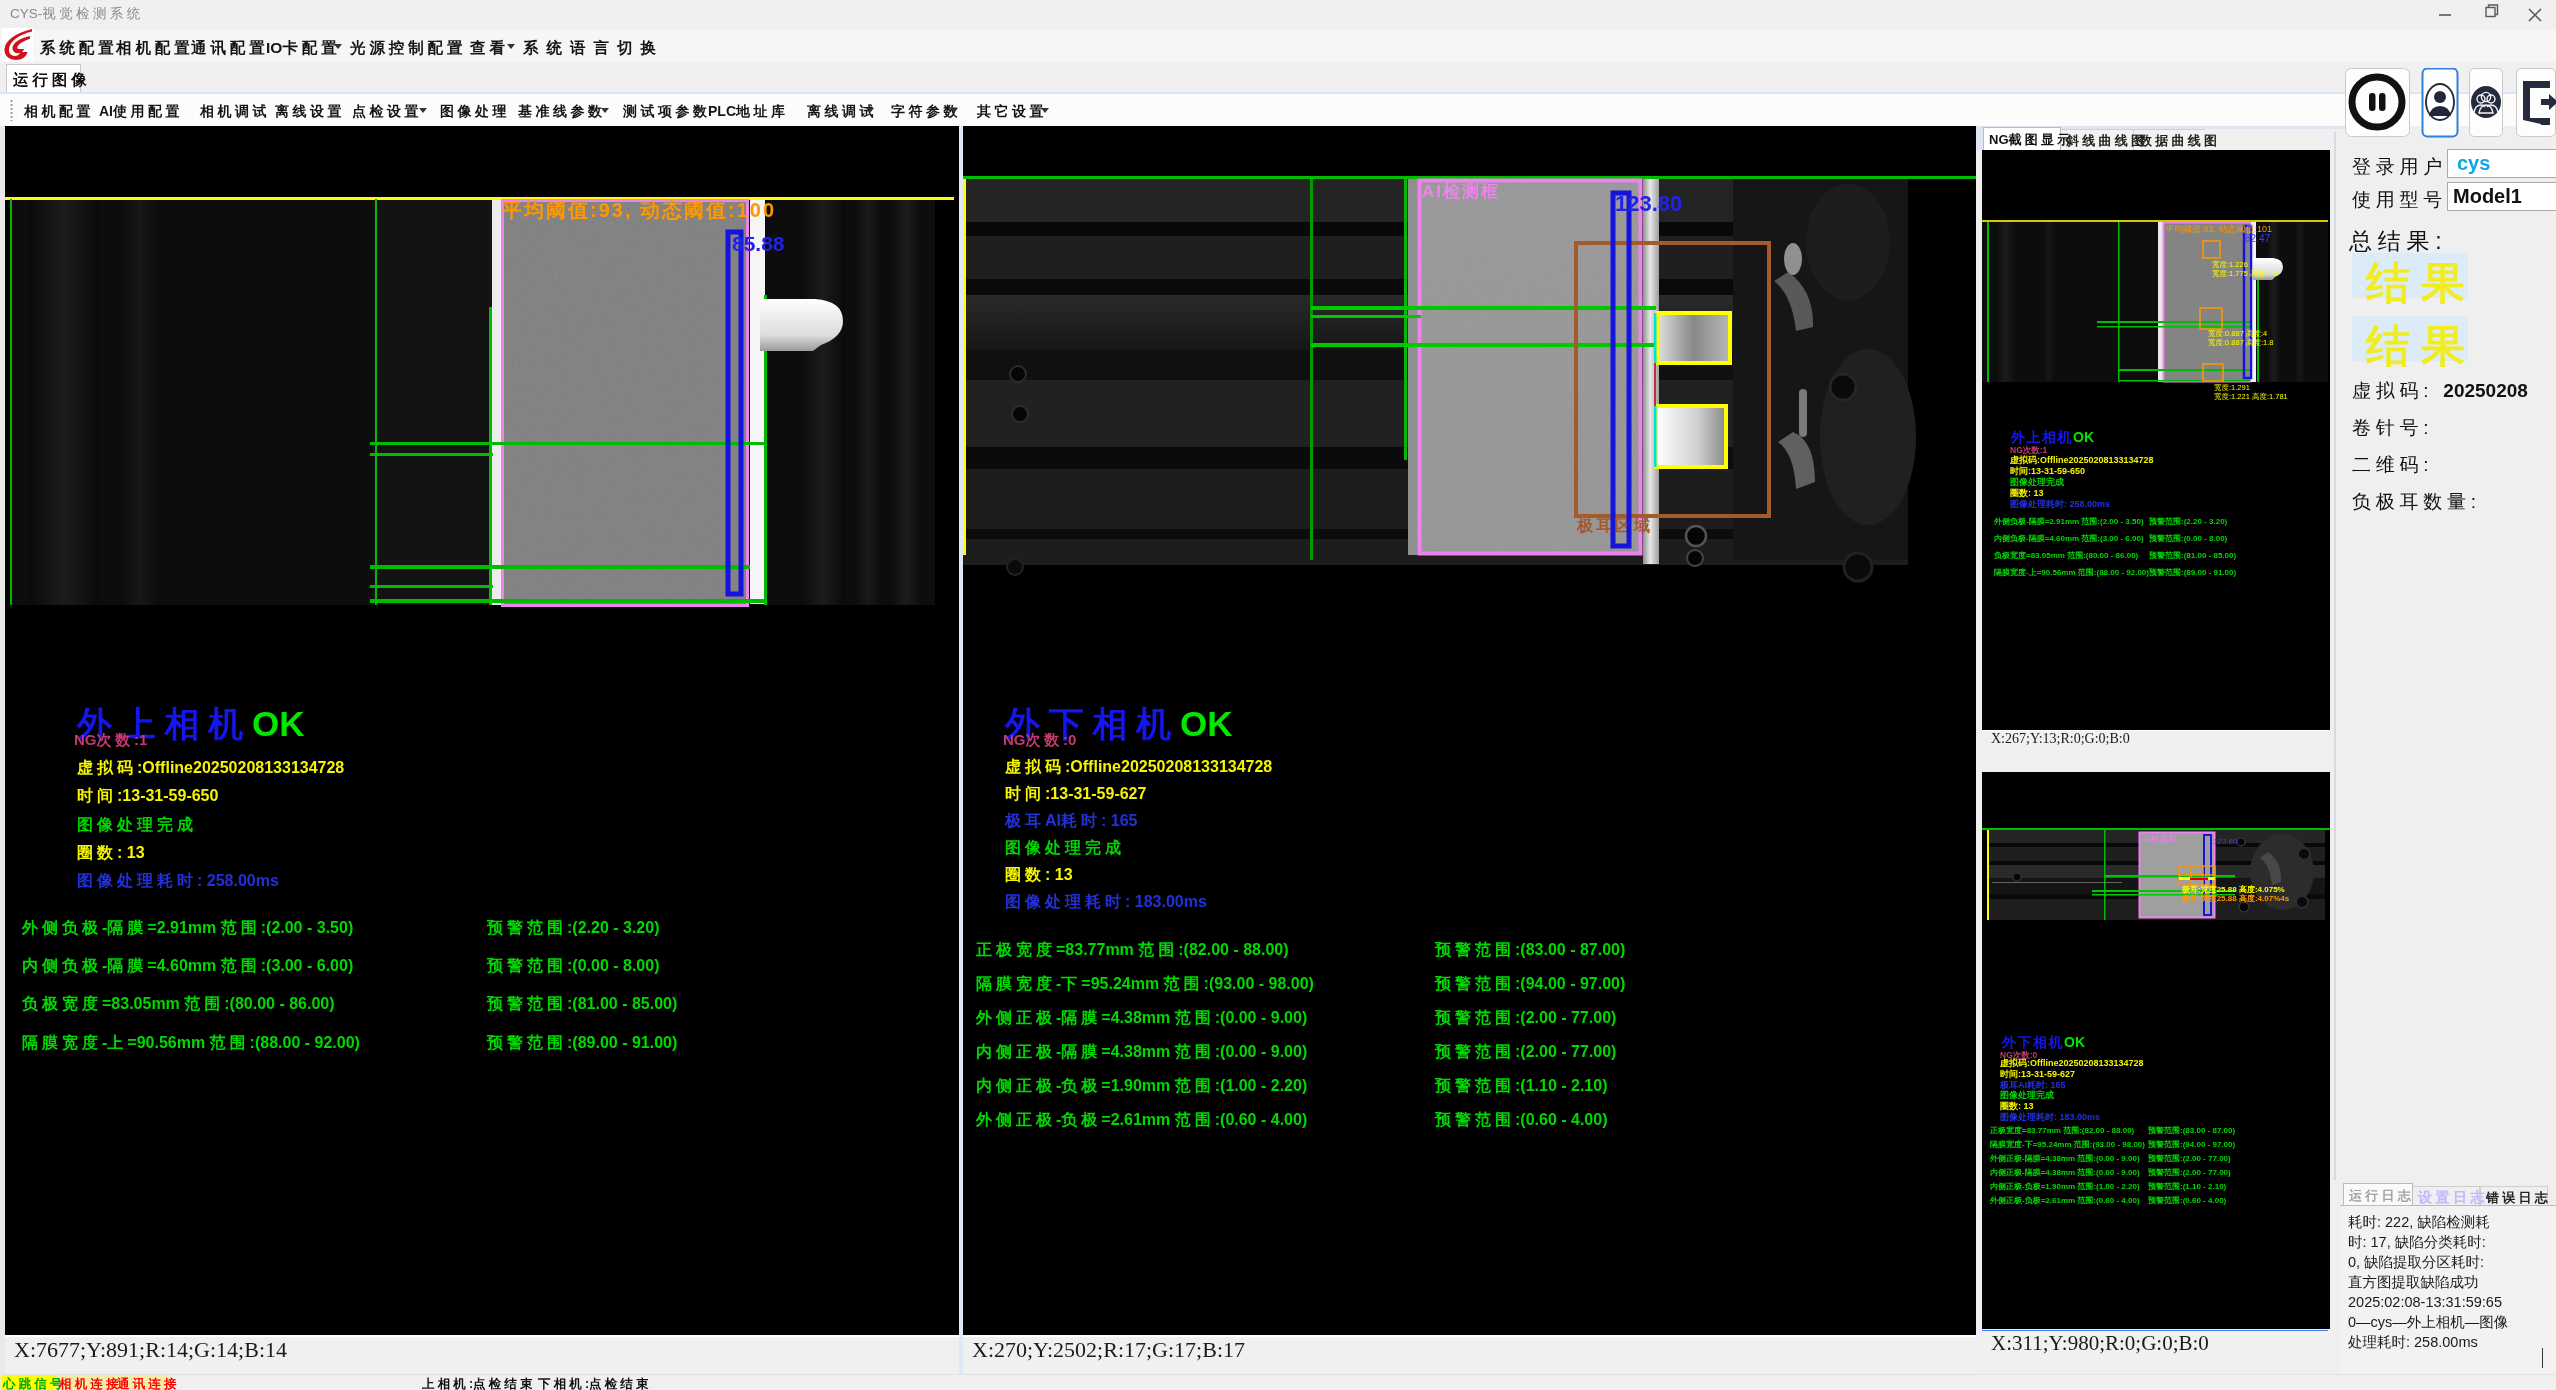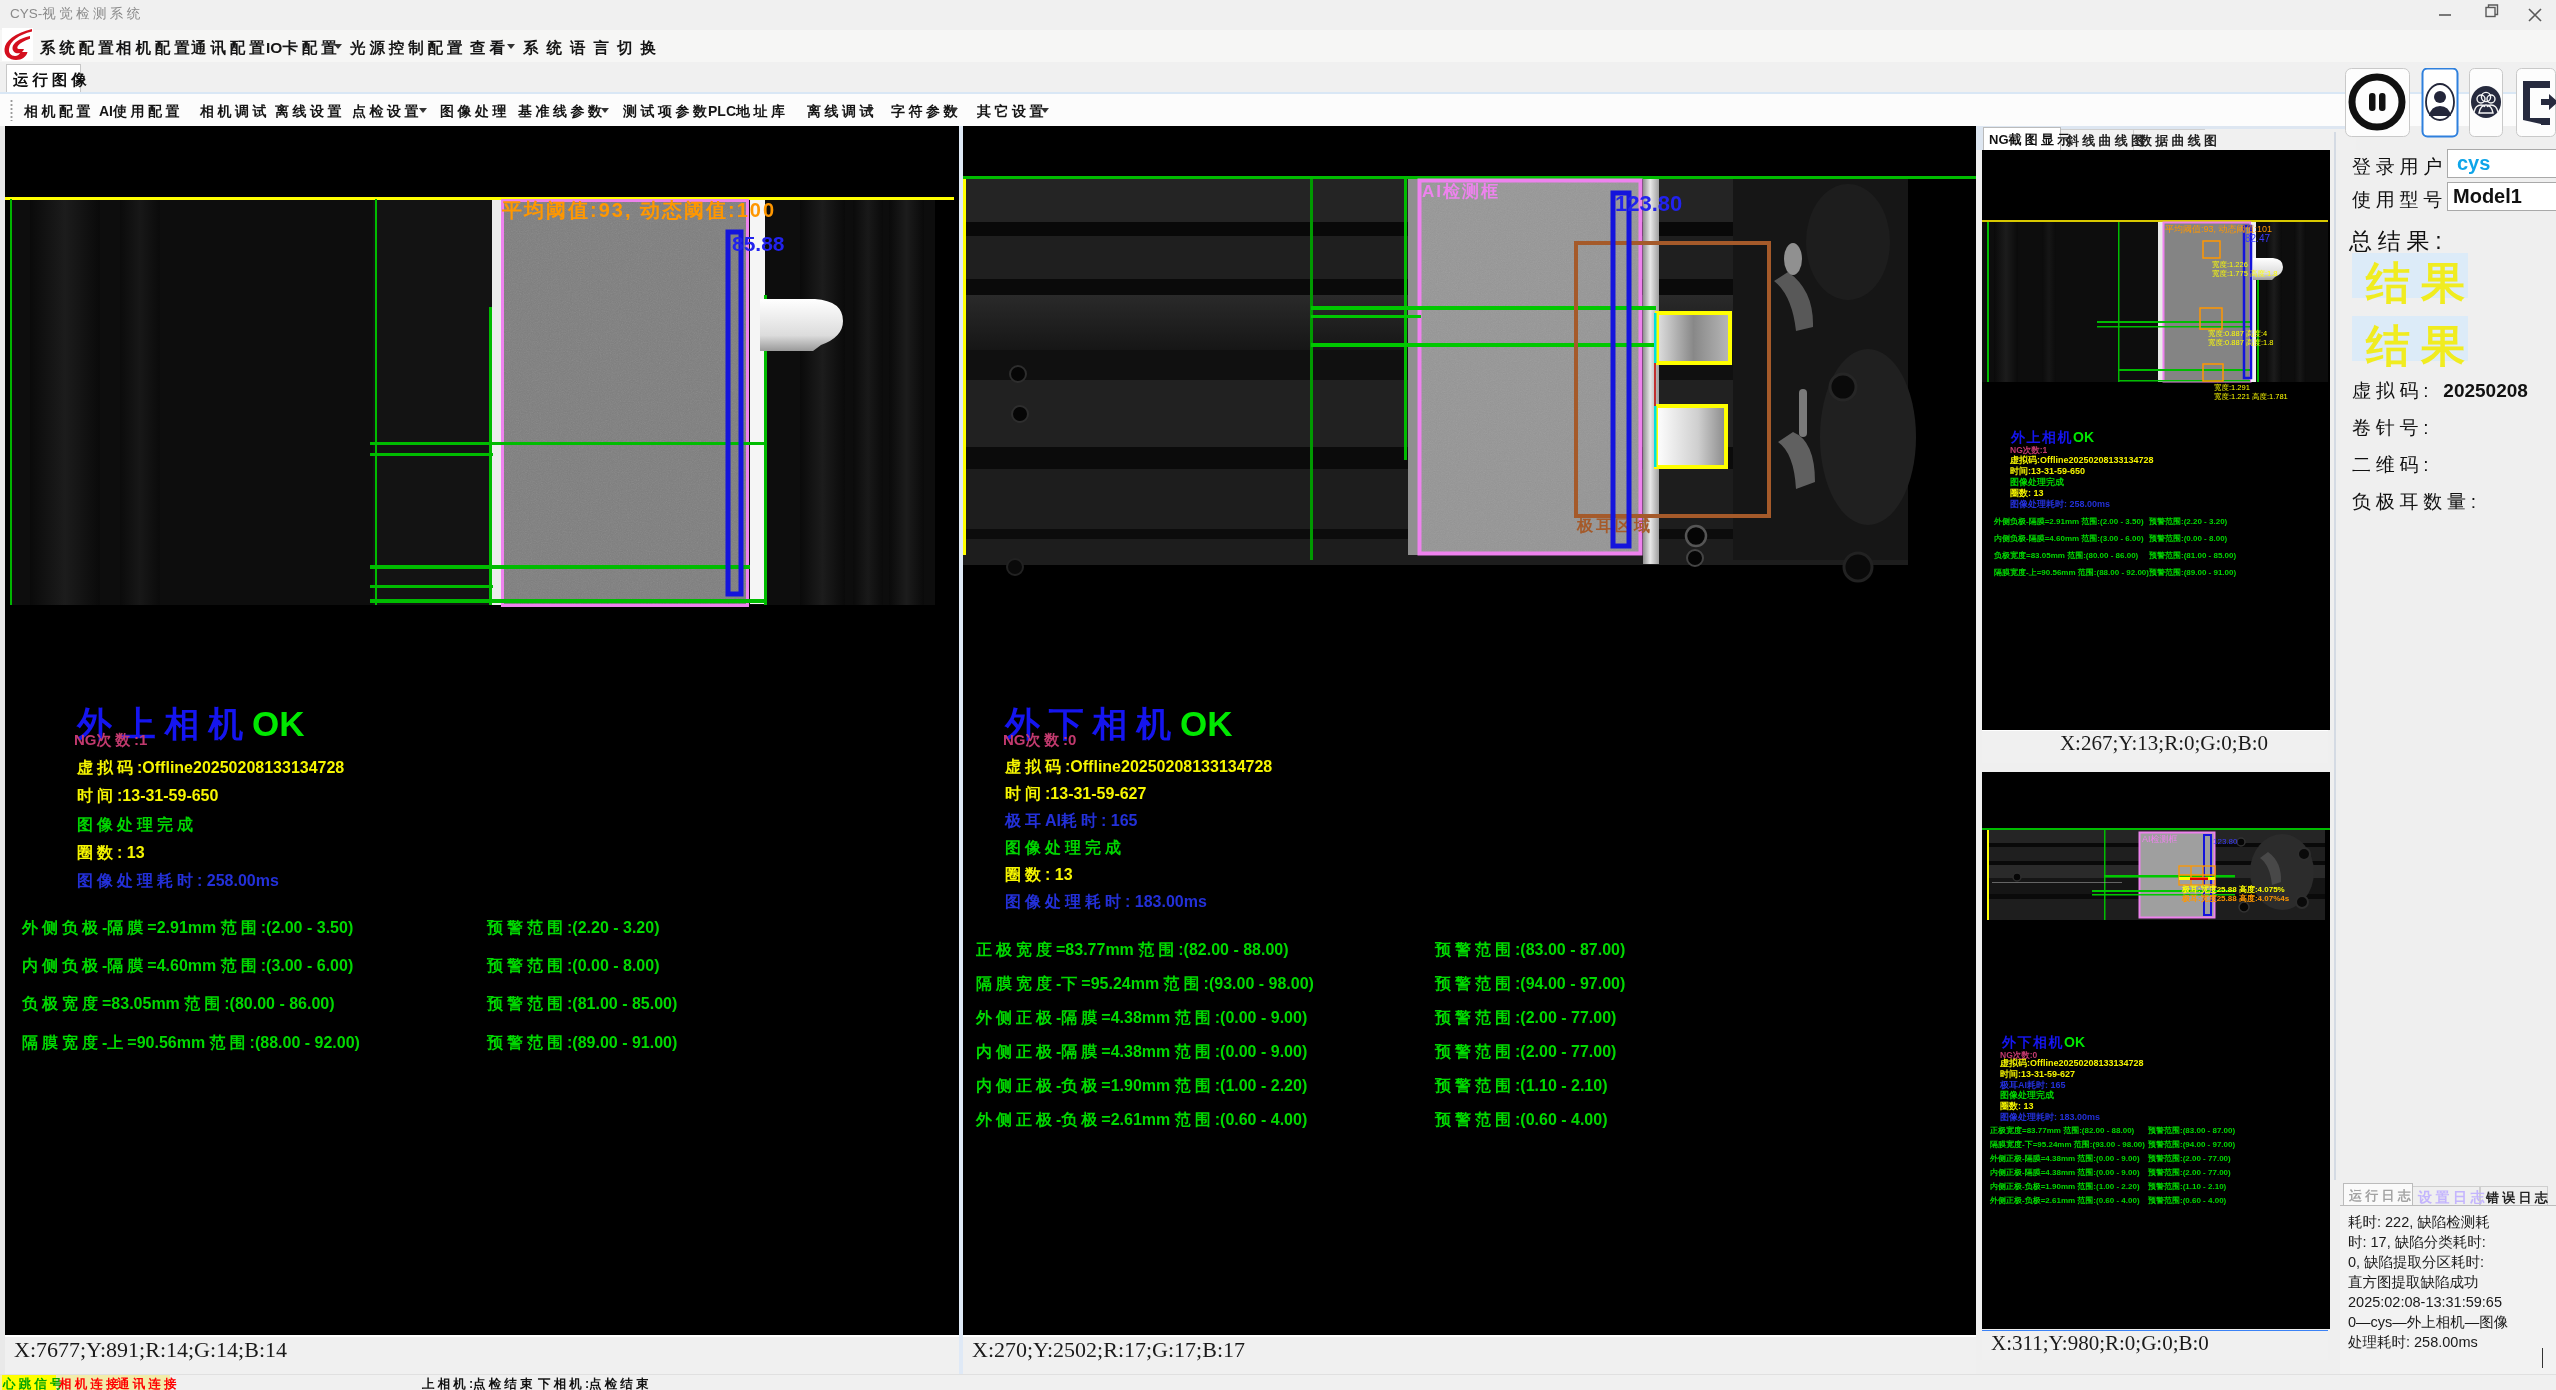--- a/index.html
+++ b/index.html
@@ -327,21 +327,21 @@
     <text x="12" y="374">外侧负极-隔膜=2.91mm 范围:(2.00 - 3.50)</text>
     <text x="12" y="391">内侧负极-隔膜=4.60mm 范围:(3.00 - 6.00)</text>
     <text x="12" y="408">负极宽度=83.05mm 范围:(80.00 - 86.00)</text>
     <text x="12" y="425">隔膜宽度-上=90.56mm 范围:(88.00 - 92.00)</text>
     <text x="167" y="374">预警范围:(2.20 - 3.20)</text>
     <text x="167" y="391">预警范围:(0.00 - 8.00)</text>
     <text x="167" y="408">预警范围:(81.00 - 85.00)</text>
     <text x="167" y="425">预警范围:(89.00 - 91.00)</text>
   </g>
 </svg>
-<div class="xstrip" style="left:1982px;top:730px;width:346px;height:32px;font-size:21px;border-top:1px solid #fff;text-align:center;"><span>X:267;Y:13;R:0;G:0;B:0</span></div>
+<div class="xstrip" style="left:1982px;top:730px;width:346px;height:32px;font-size:14px;border-top:1px solid #fff;"><span>X:267;Y:13;R:0;G:0;B:0</span></div>
 
 <svg class="abs" style="left:1982px;top:772px;" width="348" height="557" viewBox="0 0 348 557">
   <rect x="0" y="0" width="348" height="557" fill="#000"></rect>
   <rect x="5" y="58" width="338" height="90" fill="#191919"></rect>
   <rect x="5" y="58" width="338" height="13" fill="#252525"></rect>
   <rect x="5" y="71" width="338" height="4" fill="#090909"></rect>
   <rect x="5" y="75" width="338" height="14" fill="#1f1f1f"></rect>
   <rect x="5" y="89" width="338" height="4" fill="#090909"></rect>
   <rect x="5" y="93" width="338" height="13" fill="#2a2a2a"></rect>
   <rect x="5" y="106" width="338" height="16" fill="#151515"></rect>

